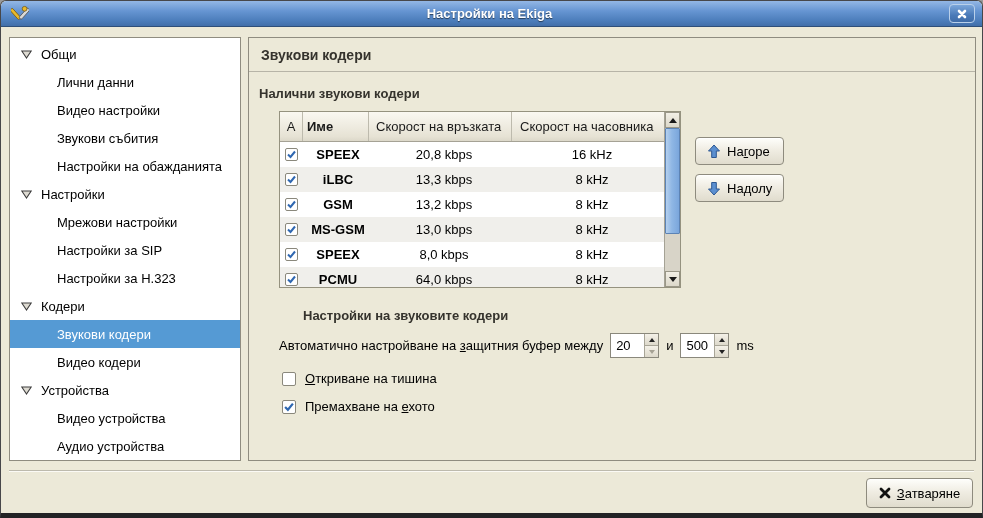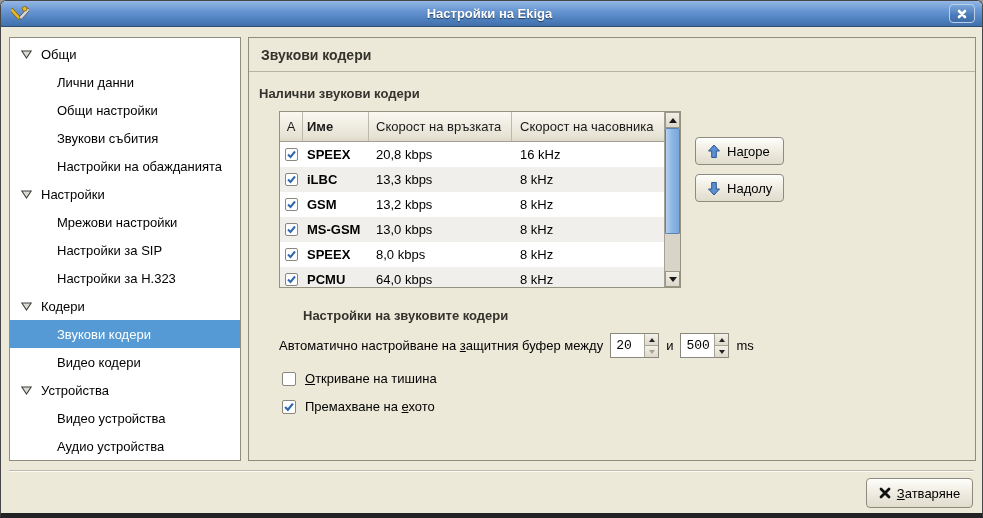--- a/index.html
+++ b/index.html
@@ -38,21 +38,21 @@
     font-weight:bold; font-size:14px; color:#35332d; border-bottom:1px solid #b7b4a7;}
   .section-heading{ font-weight:bold; color:#35332d; margin:14px 0 10px 10px; }
 
   .codec-area{ display:flex; margin-left:30px; }
   .codec-table{ width:402px; height:177px; background:#fff; border:1px solid #95927f; display:flex; overflow:hidden;}
   .tbl-cols{ flex:1; overflow:hidden; }
   .thead{ display:flex; height:30px; background:linear-gradient(180deg,#faf8f1,#e6e2d4 85%,#dcd8c9);
     border-bottom:1px solid #a5a295; }
   .th{ display:flex; align-items:center; padding:0 6px; border-right:1px solid #bdbaad; color:#1a1a1a;}
   .th:last-child{ border-right:none; }
-  .trow{ display:flex; height:25px; align-items:center; background:#fff;}
+  .trow{ display:flex; height:25px; align-items:center; background:#fff;text-align:center;}
   .trow.alt{ background:#f0efeb; }
   .c-a{ width:23px; display:flex; justify-content:center;}
   .c-name{ width:66px; padding-left:4px; font-weight:bold; }
   .c-bw{ width:143px; padding-left:7px; }
   .c-clk{ flex:1; padding-left:8px; }
 
   .checkbox{ width:13px; height:13px; background:#fff; border:1px solid #8a887c; border-radius:2px;
     display:flex; align-items:center; justify-content:center; }
 
   
@@ -68,21 +68,21 @@
   
   .updown{ margin-left:14px; padding-top:26px; display:flex; flex-direction:column; gap:9px;}
   .btn{ min-width:86px; height:28px; padding:0 11px; border:1px solid #8e8b7e; border-radius:4px;
     background:linear-gradient(180deg,#fefefb,#f0ede3 45%,#e0dccd);
     box-shadow:inset 0 1px 0 #fff; display:flex; align-items:center; gap:6px; font-size:13px; cursor:default;}
   .arrow-ic{ display:flex; align-items:center; }
 
   
   .buffer-row{ display:flex; align-items:center; margin:4px 0 0 30px; gap:7px;}
   .spinbox{ width:49px; height:25px; background:#fff; border:1px solid #8a887c; display:flex; overflow:hidden;}
-  .spin-val{ flex:1; padding:4px 0 8px 5px; font-size:13px;font-family:Liberation Mono, monospace; }
+  .spin-val{ flex:1; padding:4px 0 8px 5px; font-size:13px; }
   .spin-btns{ width:14px; border-left:1px solid #a8a597; display:flex; flex-direction:column;}
   .spin-b{ flex:1; background:linear-gradient(180deg,#f4f1e8,#ddd9cb); display:flex; align-items:center; justify-content:center;}
   .spin-b + .spin-b{ border-top:1px solid #a8a597; }
   .mini-up{ width:0;height:0;border-left:3px solid transparent;border-right:3px solid transparent;border-bottom:4px solid #222;}
   .mini-down{ width:0;height:0;border-left:3px solid transparent;border-right:3px solid transparent;border-top:4px solid #222;}
   .mini-down.dis{ border-top-color:#a6a294; }
 
   .check-row{ display:flex; align-items:center; gap:9px; margin:13px 0 0 33px; }
   .check-row .checkbox{ width:14px; height:14px; }
 
@@ -120,21 +120,21 @@
           <svg width="11" height="9" viewBox="0 0 11 9">
             <path d="M0.8 1 L10.2 1 L5.5 8 Z" fill="#dedbd2" stroke="#3e3e3e" stroke-width="1.1"></path>
           </svg>
         </span>
       <span class="tree-label">Общи</span>
     </div>
     <div class="tree-row child">
         <span class="tree-label">Лични данни</span>
       </div>
     <div class="tree-row child">
-        <span class="tree-label">Общи настройки</span>
+        <span class="tree-label">Видео настройки</span>
       </div>
     <div class="tree-row child">
         <span class="tree-label">Звукови събития</span>
       </div>
     <div class="tree-row child">
         <span class="tree-label">Настройки на обажданията</span>
       </div>
 
     <div class="tree-row parent">
       <span class="expander">

